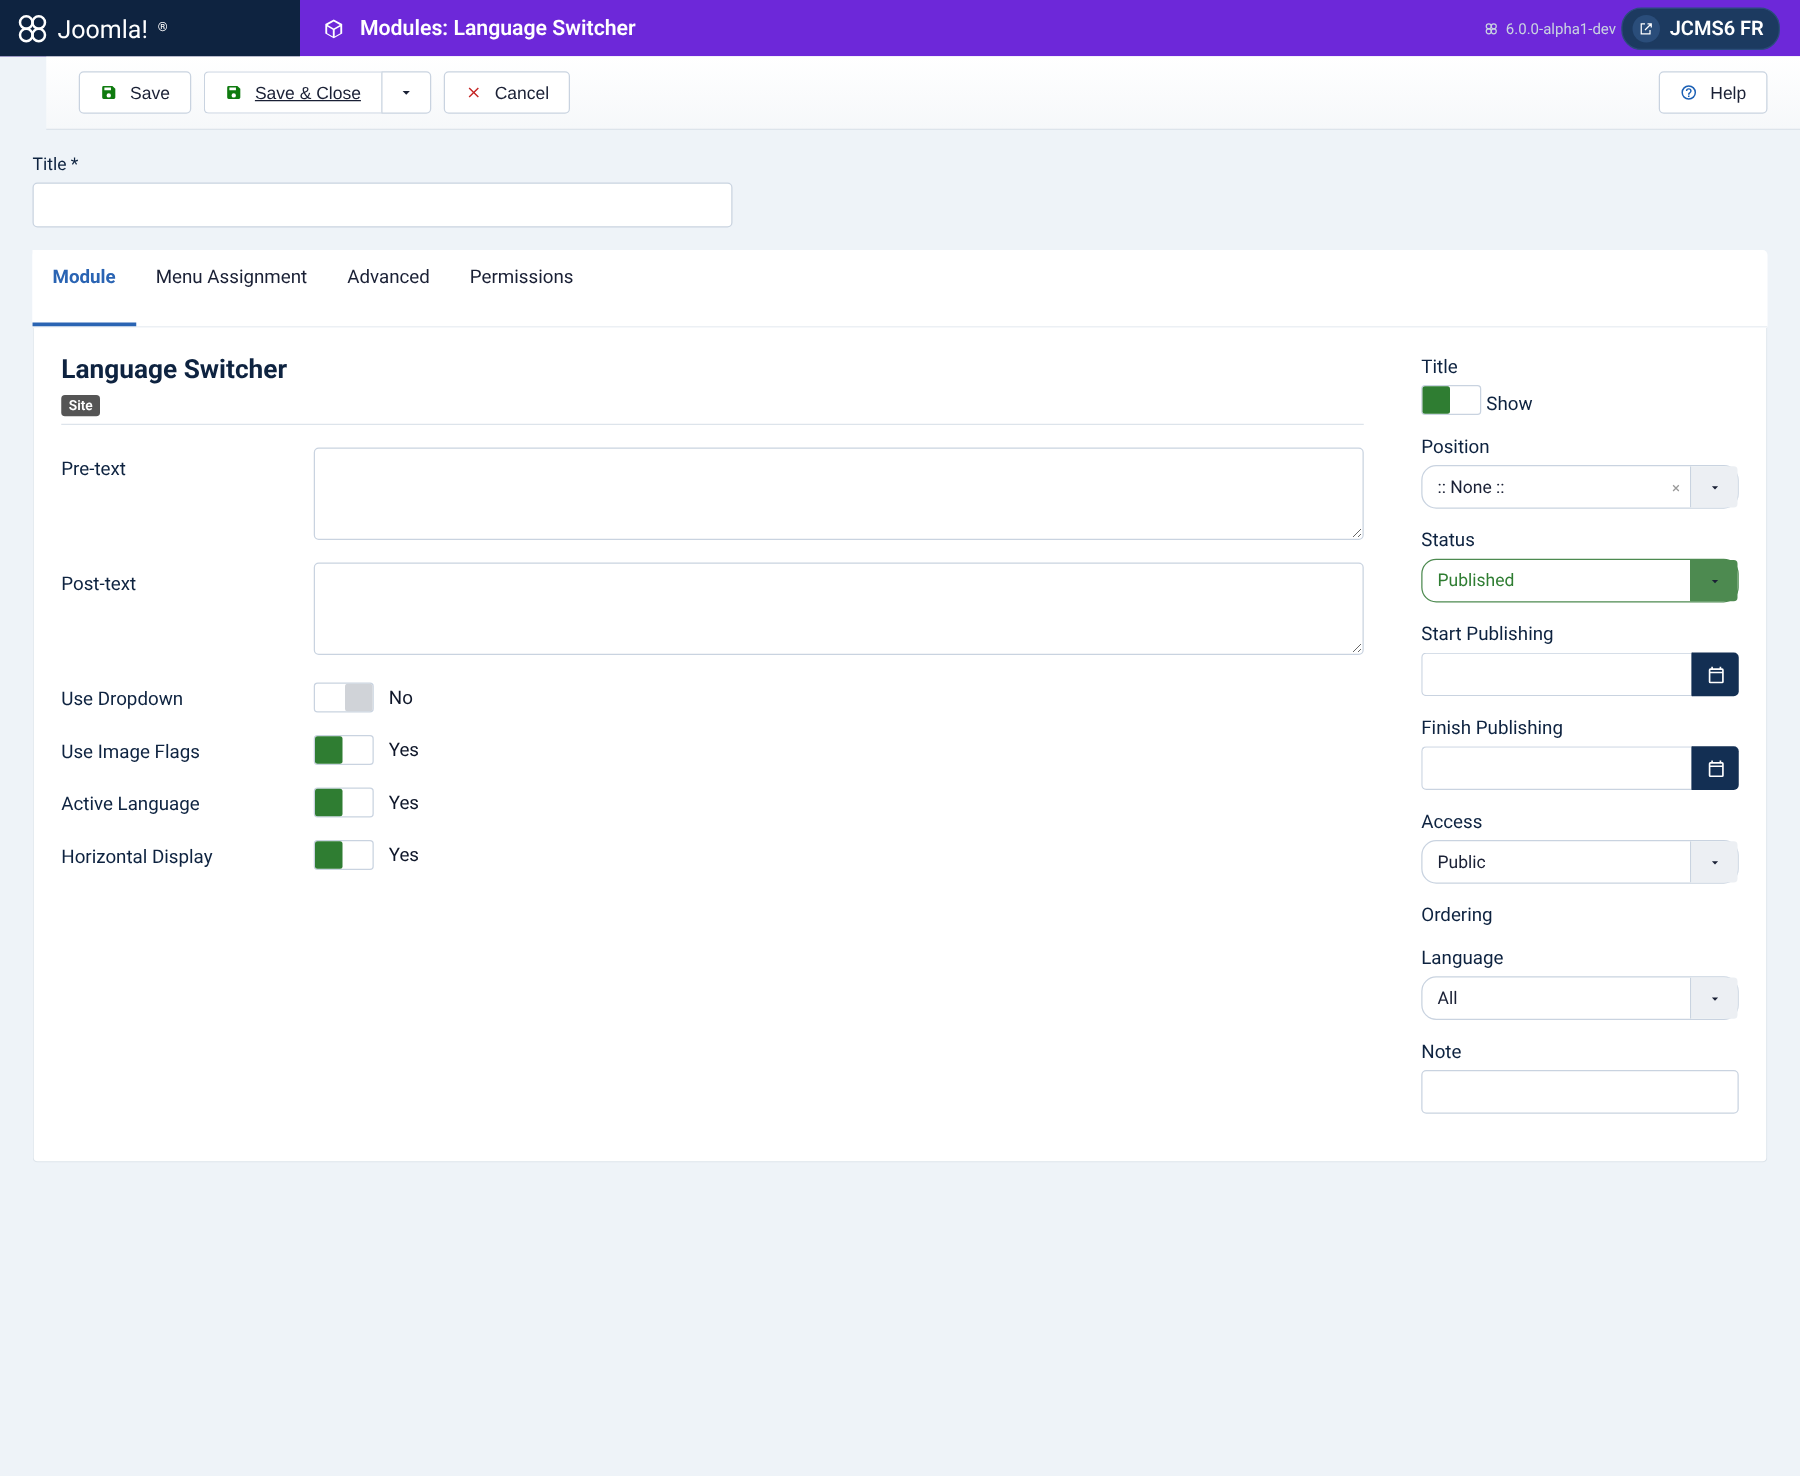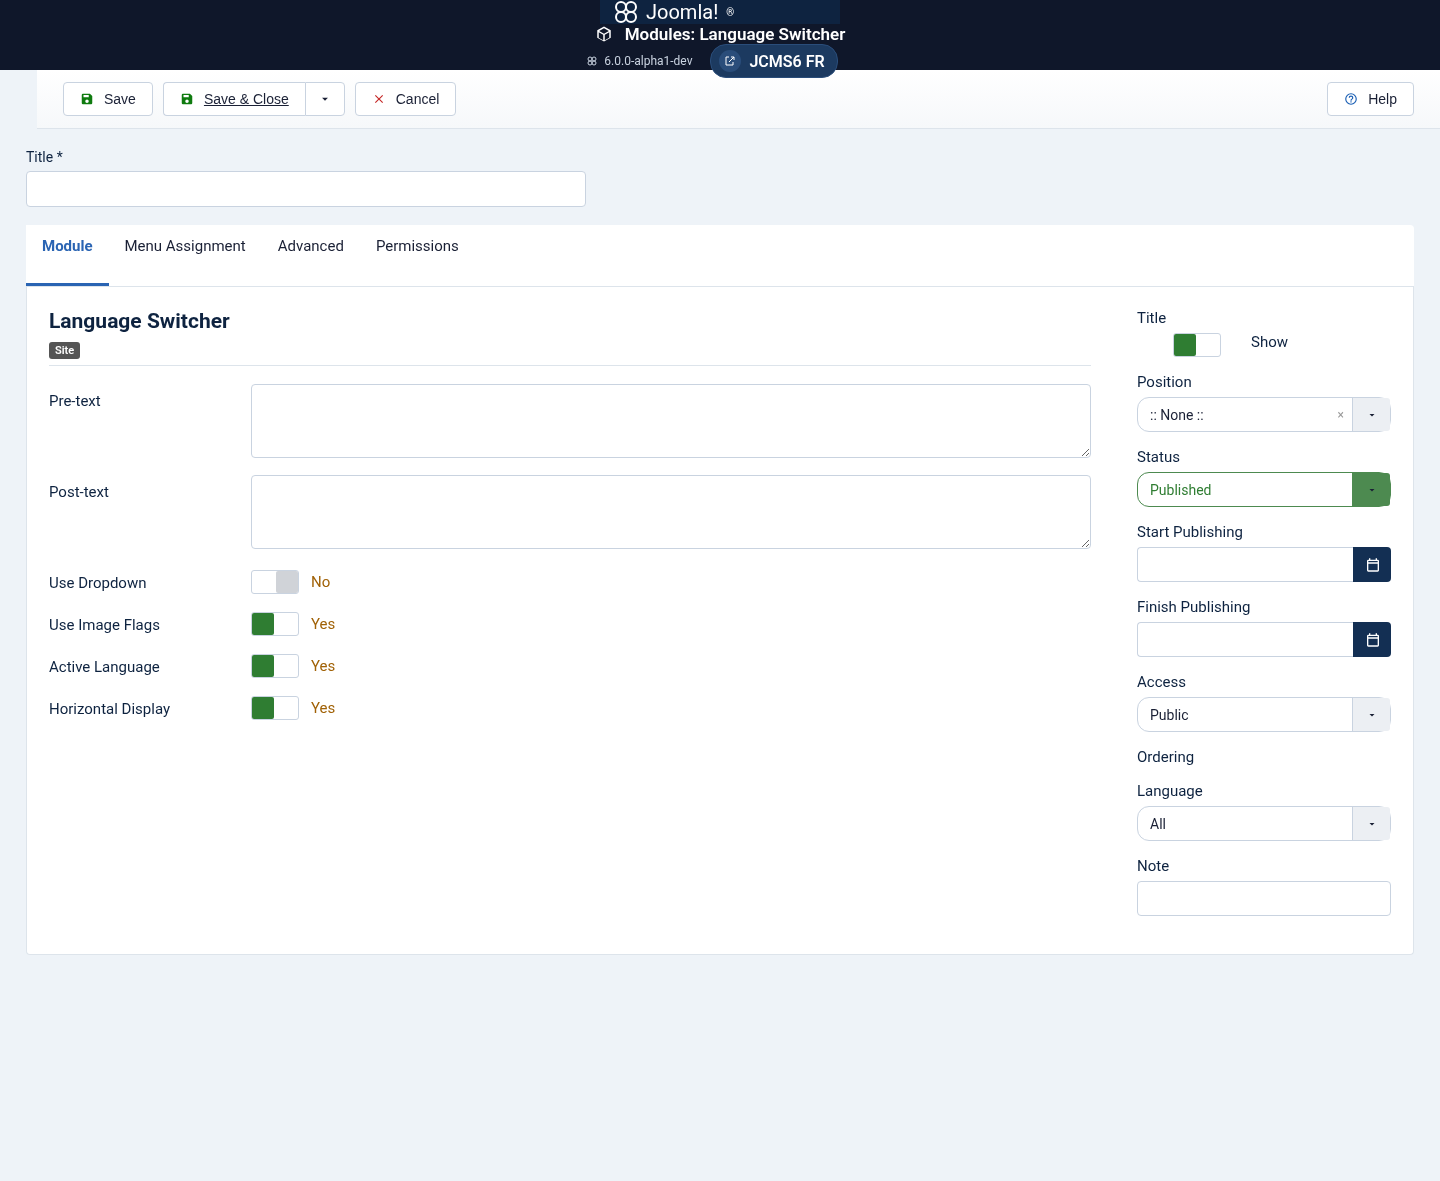--- a/index.html
+++ b/index.html
@@ -7,26 +7,25 @@
       padding: 0;
       box-sizing: border-box;
     }
     body {
       font-family: -apple-system, BlinkMacSystemFont, "Segoe UI", Roboto, Arial, sans-serif;
       background: #eef3f8;
       color: #1a2035;
       font-size: 14px;
     }
     .topbar {
-      background: #0f172a;
+      background: #6d28d9;
       color: #fff;
       display: flex;
       align-items: center;
-      height: 70px;
-      flex-direction: column;
+      height: 45px;
     }
     .topbar-left {
       background: #0e2340;
       height: 100%;
       width: 240px;
       display: flex;
       align-items: center;
       padding: 0 14px;
     }
     .joomla-logo {
@@ -52,21 +51,21 @@
       color: #fff;
     }
     .cube-icon {
       width: 18px;
       height: 18px;
       fill: #fff;
     }
     .topbar-right {
       display: flex;
       align-items: center;
-      gap: 18px;
+      gap: 4px;
       padding-right: 16px;
       font-size: 12px;
       color: #c9d3e0;
     }
     .version-badge {
       display: flex;
       align-items: center;
       gap: 6px;
     }
     .version-icon {
@@ -290,37 +289,36 @@
     }
     .toggle.on .toggle-knob {
       left: 0;
       background: #2f7d32;
     }
     .toggle.off .toggle-knob {
       right: 0;
       background: #d0d3d8;
     }
     .toggle-label {
-      color: #a16207;
+      color: #0f172a;
       font-size: 15px;
     }
     .side-field {
       margin-bottom: 16px;
     }
     .side-label {
       color: #0e2340;
       font-size: 15px;
       margin-bottom: 6px;
       display: block;
     }
     .side-toggle-row {
       display: flex;
-      align-items: flex-start;
-      gap: 30px;
-      margin-left: 36px;
+      align-items: flex-end;
+      gap: 4px;
     }
     .select-wrap {
       display: flex;
       border: 1px solid #c9d3e0;
       border-radius: 12px;
       background: #fff;
       height: 35px;
     }
     .select-wrap.green {
       border-color: #4d8a50;

